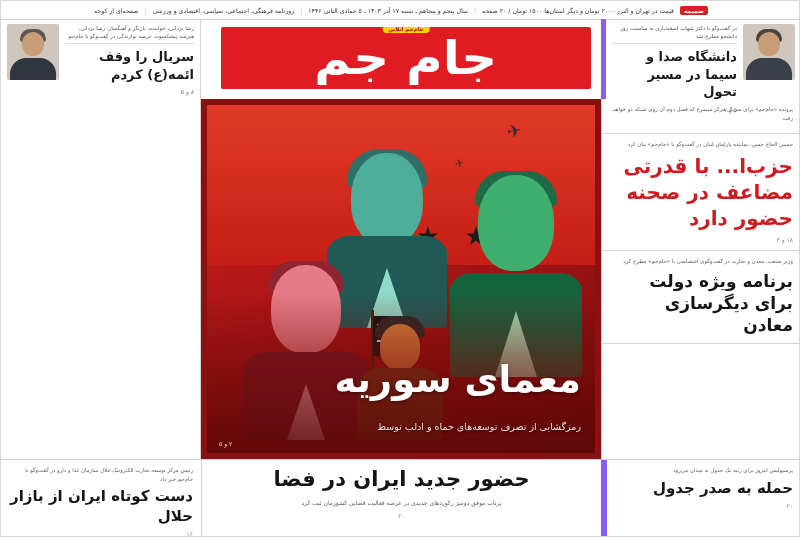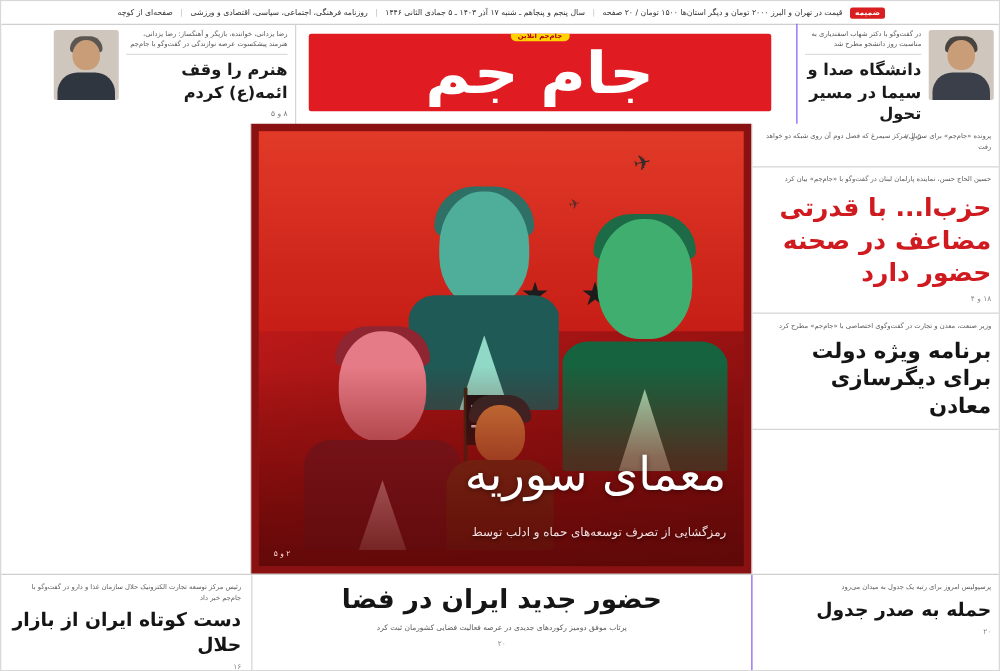--- a/index.html
+++ b/index.html
@@ -54,23 +54,23 @@
   
   .masthead {
     position: absolute;
     top: 18px; left: 0;
     width: 800px;
     height: 80px;
     display: flex;
     direction: rtl;
   }
   .col-right {
-    width: 164px;
-    box-sizing: border-box;
-    border-left: 1px solid #8b5cf6;
+    width: 200px;
+    box-sizing: border-box;
+    border-left: 5px solid #8b5cf6;
   }
   .col-left {
     width: 200px;
     box-sizing: border-box;
     border-right: 1px solid #d5d5d5;
   }
   .col-center {
     width: 400px;
     box-sizing: border-box;
     position: relative;
@@ -149,21 +149,21 @@
 
   
   .logo-wrap {
     position: absolute;
     top: 4px; left: 50%;
     transform: translateX(-50%);
     width: 380px;
     height: 70px;
     display: flex;
     align-items: center;
-    justify-content: flex-end;
+    justify-content: flex-start;
   }
   .logo-red {
     width: 370px;
     height: 62px;
     background: #e01b22;
     border-radius: 2px;
     position: relative;
     display: flex;
     align-items: center;
     justify-content: center;
@@ -329,21 +329,21 @@
     left: 0; right: 0; bottom: 0;
     height: 46%;
     background: linear-gradient(180deg, rgba(120,12,12,0) 0%, rgba(120,10,10,.55) 45%, rgba(95,8,8,.9) 100%);
   }
   .photo-title {
     position: absolute;
     right: 14px;
     bottom: 52px;
     color: #ffffff;
     font-size: 37px;
-    font-weight: normal;
+    font-weight: bold;
     text-align: right;
     direction: rtl;
     line-height: 1.1;
     text-shadow: 0 1px 4px rgba(0,0,0,.45);
   }
   .photo-sub {
     position: absolute;
     right: 14px;
     bottom: 18px;
     color: #f4dede;
@@ -370,21 +370,21 @@
     display: flex;
     direction: rtl;
     border-top: 1px solid #cfcfcf;
   }
   .bottom-cell {
     box-sizing: border-box;
     padding: 6px 8px;
     text-align: right;
     direction: rtl;
   }
-  .bottom-cell.right { width: 200px; border-left: 1px solid #8b5cf6; }
+  .bottom-cell.right { width: 200px; border-left: 6px solid #8b5cf6; }
   .bottom-cell.center { width: 400px; border-left: 1px solid #d5d5d5; text-align: center; }
   .bottom-cell.left { width: 200px; }
   .bottom-cell .kicker { font-size: 5.4px; color: #5b5b5b; line-height: 1.6; margin-bottom: 4px; }
   .bottom-cell .headline { font-weight: bold; color: #151515; font-size: 15px; line-height: 1.3; }
   .bottom-cell.center .headline { font-size: 21px; }
   .bottom-cell .sub { font-size: 6px; color: #5b5b5b; margin-top: 5px; line-height: 1.6; }
   .bottom-cell .pg { font-size: 6px; color: #8a8a8a; margin-top: 4px; }
 </style>
 </head>
 <body>
@@ -427,21 +427,21 @@
           <div class="logo-text">جام جم</div>
           <div class="logo-badge">جام‌جم آنلاین</div>
         </div>
       </div>
     </div>
 
     <div class="col-left">
       <div class="author-cell left">
         <div class="author-text">
           <div class="author-kicker">رضا یزدانی، خواننده، بازیگر و آهنگساز: رضا یزدانی، هنرمند پیشکسوت عرصه نوازندگی در گفت‌وگو با جام‌جم</div>
-          <div class="author-headline">هنرم را وقف ائمه(ع) کردم</div>
+          <div class="author-headline">سریال را وقف ائمه(ع) کردم</div>
           <div class="page-num">۸ و ۵</div>
         </div>
         <div class="author-photo p2">
           <div class="hair"></div>
           <div class="head"></div>
           <div class="body"></div>
         </div>
       </div>
     </div>
   </div>

